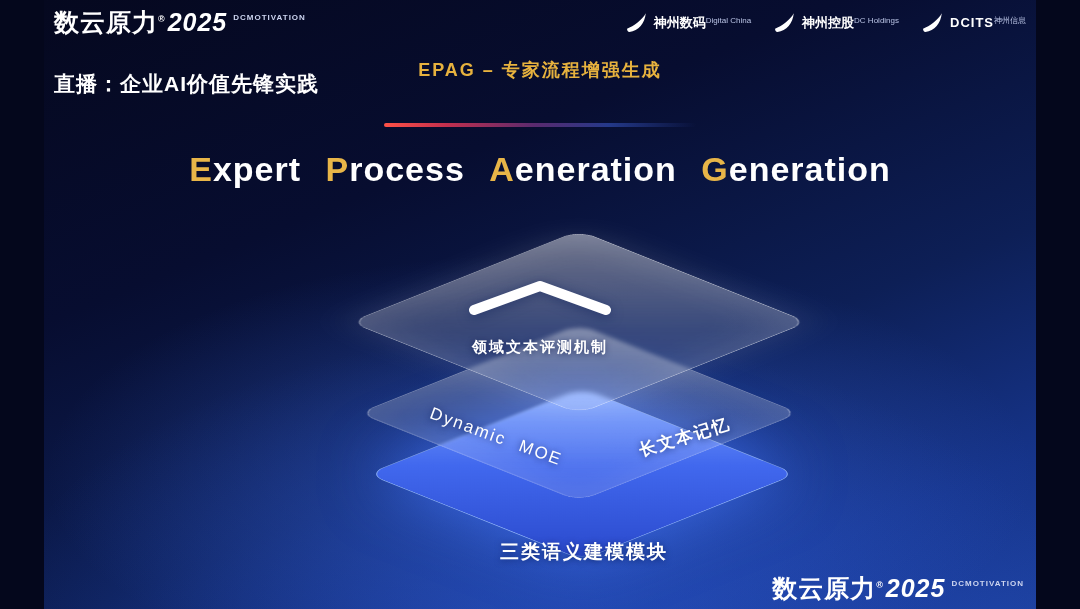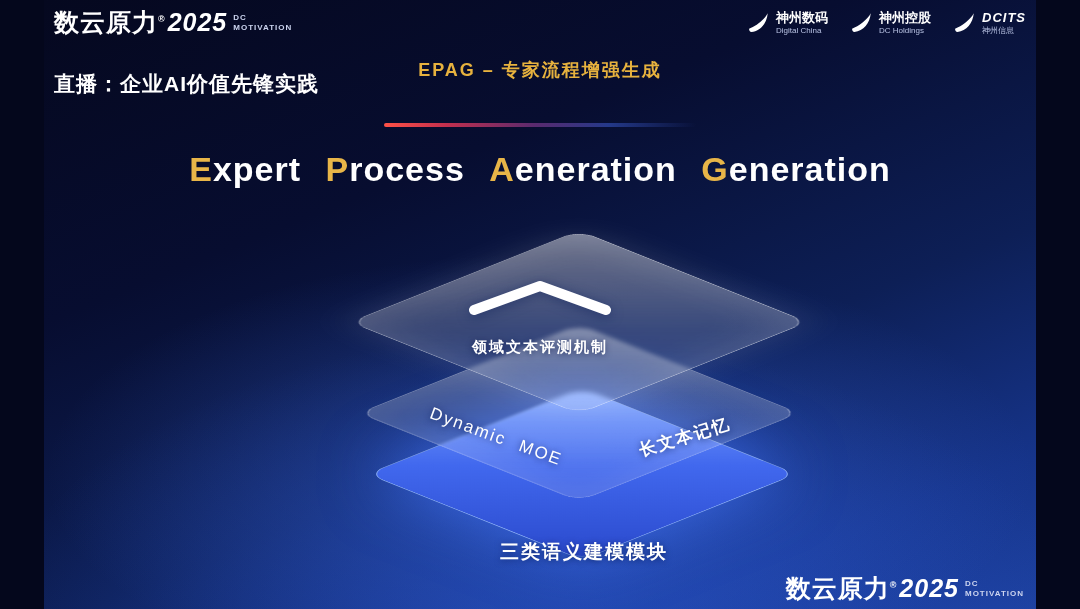--- a/index.html
+++ b/index.html
@@ -9,38 +9,38 @@
     background:
       radial-gradient(ellipse 760px 340px at 50% 78%, rgba(62,110,235,0.42), rgba(62,110,235,0) 65%),
       radial-gradient(ellipse 900px 520px at 50% 108%, rgba(40,85,210,0.55), rgba(40,85,210,0) 62%),
       linear-gradient(158deg,#05081f 0%,#070d30 32%,#0d1f56 62%,#16348a 85%,#1d41a0 100%);
   }
   
   .brand{display:flex;align-items:flex-start;gap:6px;}
   .brand-main{font-weight:bold;font-size:25px;letter-spacing:1px;line-height:1;}
   .brand-main .reg{font-size:9px;vertical-align:super;}
   .brand-main .year{font-style:italic;margin-left:2px;}
-  .brand-sub{display:flex;flex-direction:column;font-size:8px;font-weight:bold;
+  .brand-sub{display:flex;font-size:8px;font-weight:bold;
     letter-spacing:1px;color:#ccd4ef;line-height:1.25;padding-top:3px;}
   .brand.top-left{position:absolute;left:10px;top:10px;}
   .brand.bottom-right{position:absolute;right:12px;bottom:8px;}
   
   .live-label{position:absolute;left:10px;top:70px;font-size:21px;font-weight:bold;letter-spacing:1px;}
   .slide-title{position:absolute;left:50%;top:58px;transform:translateX(-50%);
     white-space:nowrap;font-size:18px;font-weight:bold;letter-spacing:2px;color:#e7b23e;}
   .divider{position:absolute;left:50%;top:123px;transform:translateX(-50%);
     width:312px;height:4px;border-radius:3px;
     background:linear-gradient(90deg,#ff5147 0%,#c22f4e 20%,#5a2a6e 48%,#24398a 72%,rgba(40,80,180,0) 100%);}
   .partners{position:absolute;right:10px;top:10px;display:flex;gap:20px;align-items:flex-start;}
   .partner{display:flex;gap:5px;align-items:center;}
   .partner .swoosh{width:26px;height:26px;flex:0 0 auto;}
-  .partner-text{display:flex;flex-direction:column;line-height:1.15;}
+  .partner-text{display:flex;flex-direction:row;line-height:1.15;}
   .partner-top{font-size:13px;font-weight:bold;white-space:nowrap;}
   .partner-bottom{font-size:8px;color:#b9c3e4;white-space:nowrap;}
-  .partner.dcits .partner-top{font-style:italic;letter-spacing:1px;}
+  .partner.dcits .partner-top{letter-spacing:1px;}
   
   .main-title{position:absolute;left:50%;top:150px;transform:translateX(-50%);
     white-space:nowrap;font-size:34px;font-weight:600;letter-spacing:1px;}
   .main-title .word + .word{margin-left:14px;}
   .main-title .gold{color:#e8b548;}
   
   .diamond{position:absolute;border-radius:22px;}
   .diamond.top{
     left:535px;top:322px;width:322px;height:322px;z-index:3;
     transform:translate(-50%,-50%) scaleY(0.40) rotate(45deg);

